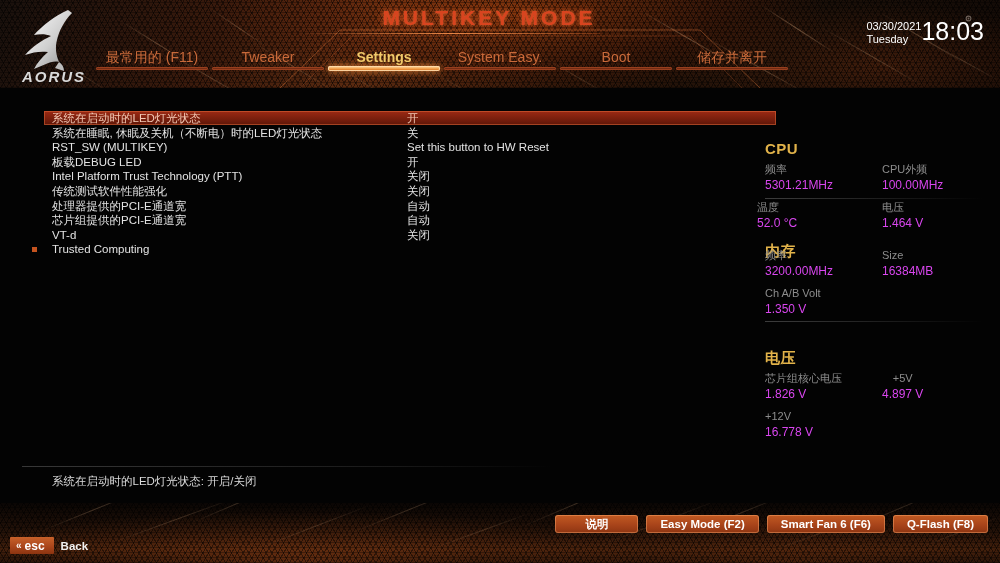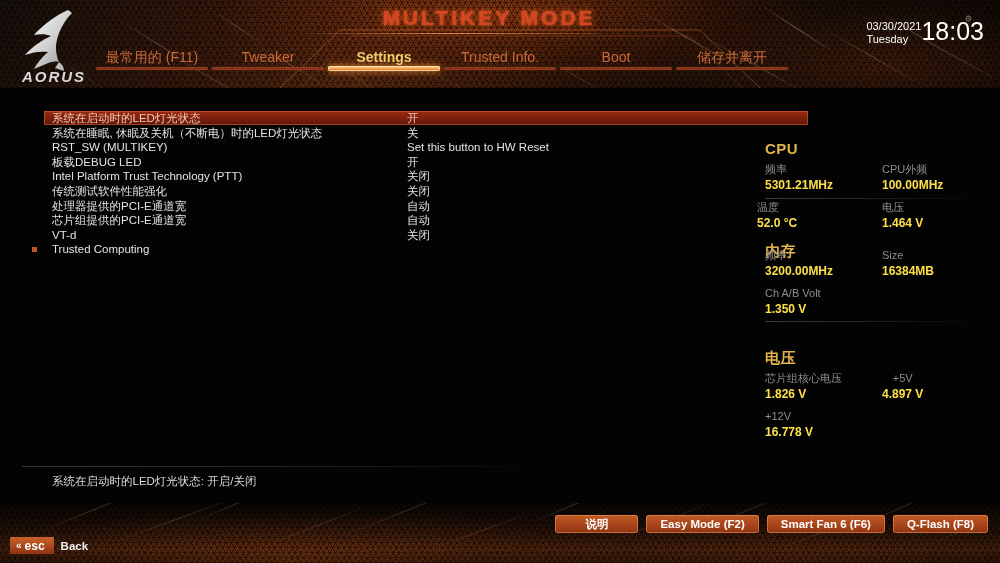--- a/index.html
+++ b/index.html
@@ -62,21 +62,21 @@
   .tab.active .tab-bar{
     background:linear-gradient(180deg,#ffe0b0,#f09a40 60%,#c75a18);
     box-shadow:0 0 7px rgba(255,150,60,.9),inset 0 0 0 1px rgba(255,220,170,.9);
     height:5px;margin-top:2px;
   }
 
   
   .content{position:absolute;left:0;top:88px;width:1000px;height:415px;background:#030303;}
 
   .settings-list{position:absolute;left:0;top:0;width:730px;height:360px;}
-  .row{position:absolute;left:44px;width:732px;height:14px;display:flex;align-items:center;padding-left:32px;}
+  .row{position:absolute;left:44px;width:732px;height:14px;display:flex;align-items:center;}
   .row .lbl{position:absolute;left:8px;top:0;font-size:11.5px;line-height:14px;color:#e3e3e3;white-space:nowrap;}
   .row .val{position:absolute;left:363px;top:0;font-size:11.5px;line-height:14px;color:#e3e3e3;white-space:nowrap;}
   .row.selected{
     background:linear-gradient(180deg,#9c2a14 0%,#7a1f0d 55%,#5e1608 100%);
     box-shadow:inset 0 0 0 1px rgba(230,110,60,.5);
   }
   .row.selected .lbl,.row.selected .val{color:#f4c9b4;}
   .row .bullet{position:absolute;left:-12px;top:5px;width:5px;height:5px;background:#c4531f;}
 
   .helpline{position:absolute;left:22px;top:378px;width:530px;height:1px;
@@ -84,21 +84,21 @@
   .helptext{position:absolute;left:52px;top:386px;font-size:11.5px;color:#dcdcdc;}
 
   
   .sidebar{position:absolute;left:735px;top:0;width:265px;height:415px;}
   .hw-sec{position:absolute;left:0;width:265px;}
   .hw-div{position:absolute;left:30px;width:218px;height:1px;
     background:linear-gradient(90deg,rgba(140,140,140,.42),rgba(80,80,80,.18) 75%,rgba(40,40,40,0));}
   .hw-title{position:absolute;left:30px;font-size:15px;font-weight:bold;color:#e2b34a;letter-spacing:.4px;}
   .hw-item{position:absolute;}
   .hw-k{font-size:11px;line-height:15px;color:#8d8d8d;white-space:nowrap;}
-  .hw-v{font-size:12px;line-height:16px;color:#fde047;font-weight:bold;white-space:nowrap;}
+  .hw-v{font-size:12px;line-height:16px;color:#d946ef;font-weight:normal;white-space:nowrap;}
 
   
   .footer{
     position:absolute;left:0;top:503px;width:1000px;height:60px;
     background:
       radial-gradient(ellipse 500px 70px at 30% 95%, rgba(220,95,30,.30) 0%, rgba(0,0,0,0) 70%),
       radial-gradient(ellipse 420px 60px at 78% 100%, rgba(200,85,25,.22) 0%, rgba(0,0,0,0) 72%),
       linear-gradient(180deg,#0a0604 0%,#221108 45%,#3b1c0b 78%,#1d0f07 100%);
     overflow:hidden;
   }
@@ -192,21 +192,21 @@
         </div>
         <div class="tab" style="left: 212px; width: 112px;">
           <div class="tab-label">Tweaker</div>
           <div class="tab-bar"></div>
         </div>
         <div class="tab active" style="left: 328px; width: 112px;">
           <div class="tab-label">Settings</div>
           <div class="tab-bar"></div>
         </div>
         <div class="tab" style="left: 444px; width: 112px;">
-          <div class="tab-label">Trusted Info.</div>
+          <div class="tab-label">System Easy.</div>
           <div class="tab-bar"></div>
         </div>
         <div class="tab" style="left: 560px; width: 112px;">
           <div class="tab-label">Boot</div>
           <div class="tab-bar"></div>
         </div>
         <div class="tab" style="left: 676px; width: 112px;">
           <div class="tab-label">储存并离开</div>
           <div class="tab-bar"></div>
         </div>

